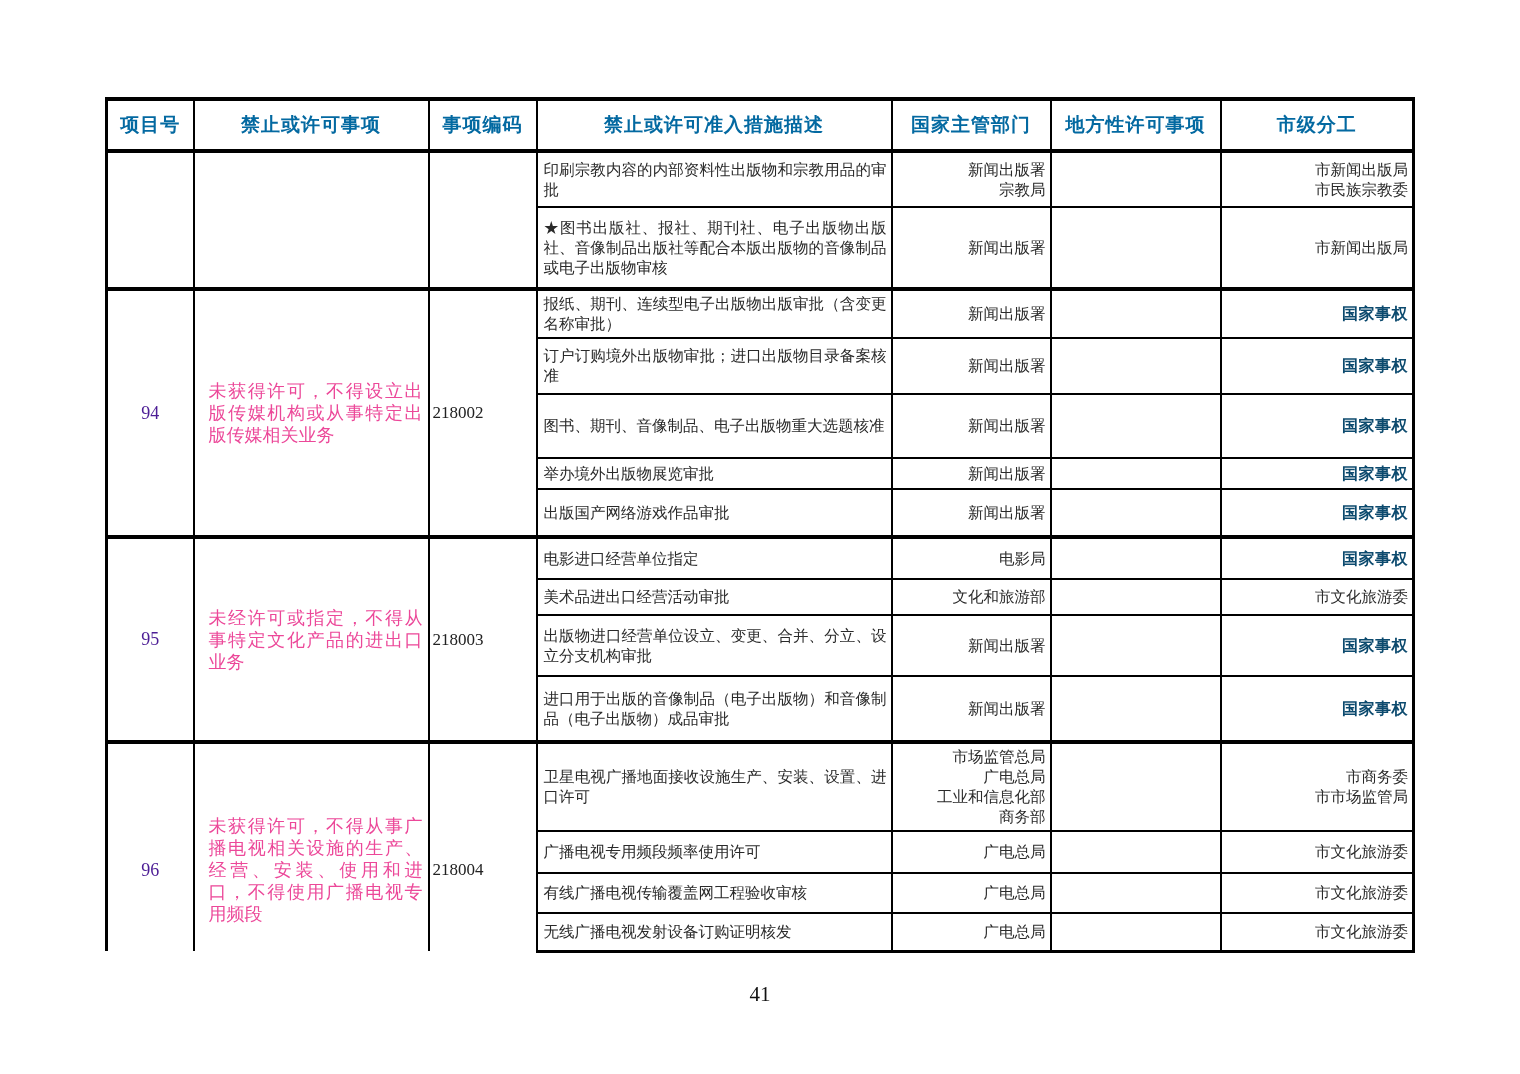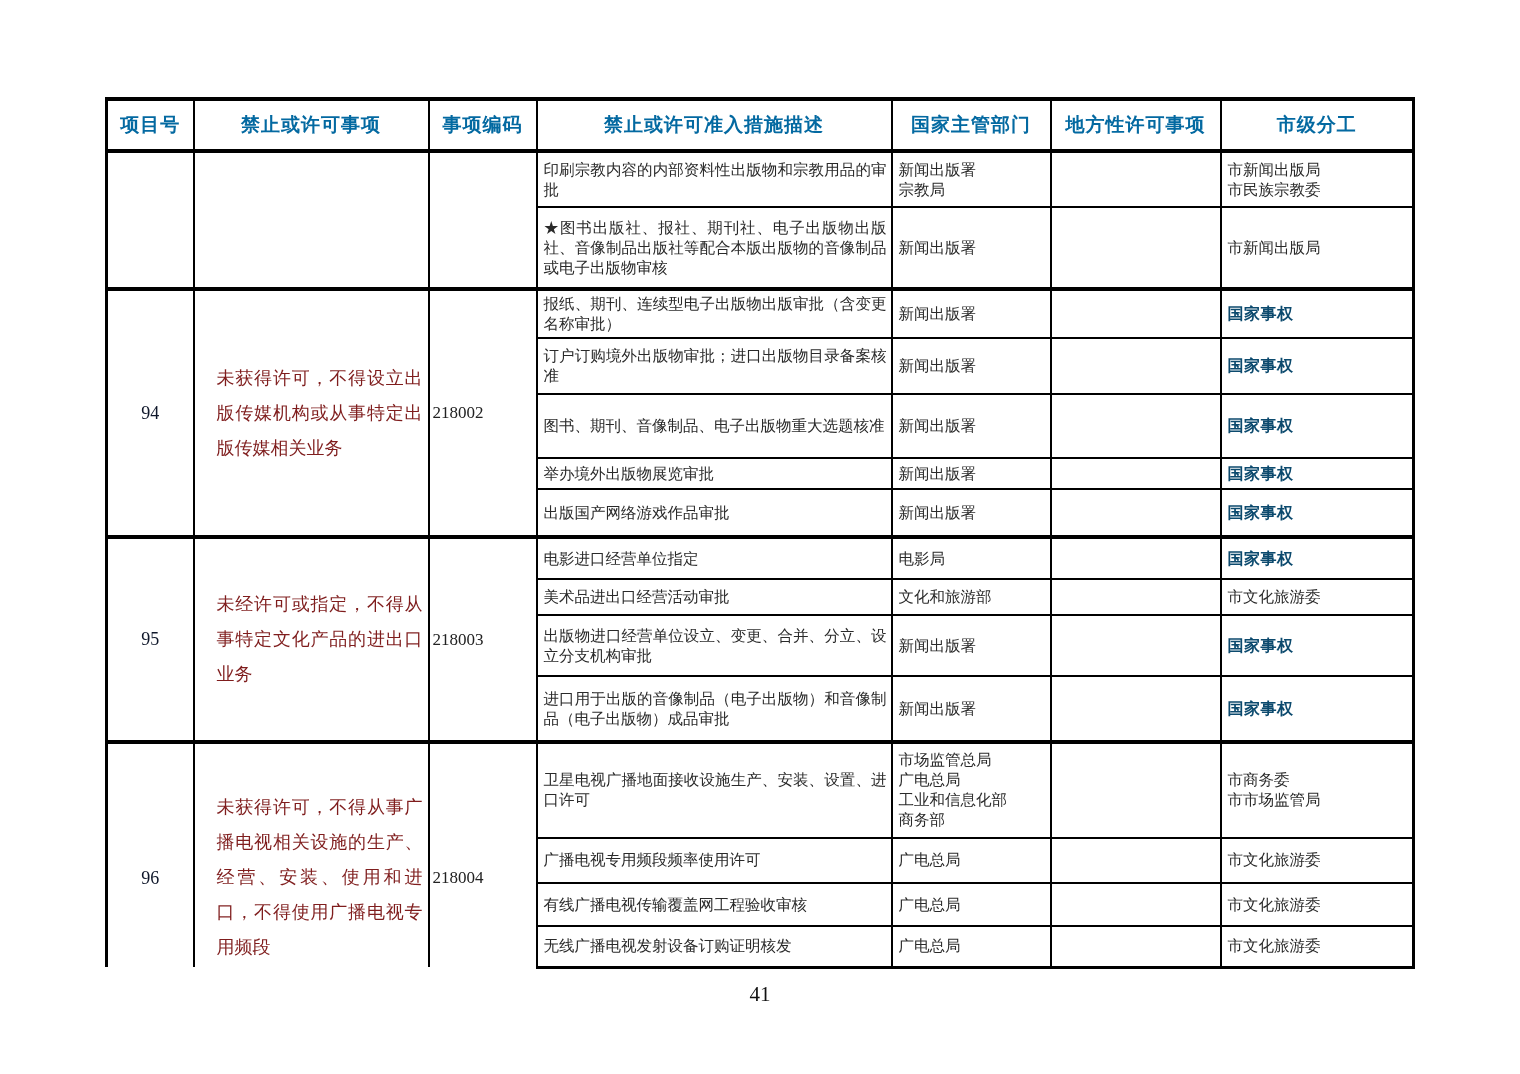--- a/index.html
+++ b/index.html
@@ -36,41 +36,41 @@
     height: 52px;
   }
   .edge-left  { border-left: 3px solid #000 !important; }
   .edge-right { border-right: 3px solid #000 !important; }
   .edge-bottom{ border-bottom: 3px solid #000 !important; }
   tr.group-start > th, tr.group-start > td { border-top: 4px solid #000; }
 
   .c-no {
     text-align: center;
     font-size: 18px;
-    color: #0f172a;
+    color: #4c1d95;
   }
   .c-desc {
     font-size: 18px;
-    line-height: 35px;
+    line-height: 22px;
     text-align: justify;
     text-justify: inter-character;
-    padding: 2px 5px 2px 22px;
-    color: #7f1d1d;
+    padding: 2px 5px 2px 14px;
+    color: #ec4899;
   }
   .c-code {
     font-size: 17px;
     padding: 2px 1px 2px 3px;
     text-align: left;
     color: #222;
   }
   .c-measure, .c-dept, .c-local, .c-muni {
     font-size: 15.5px;
     line-height: 20px;
     padding: 3px 4px 3px 6px;
-    text-align: left;
+    text-align: right;
     white-space: pre-line;
     color: #2a2a2a;
   }
   .c-measure {
     text-align: justify;
     text-justify: inter-character;
     margin-left: 20px;
   }
   .c-muni.bold-val {
     font-weight: bold;

